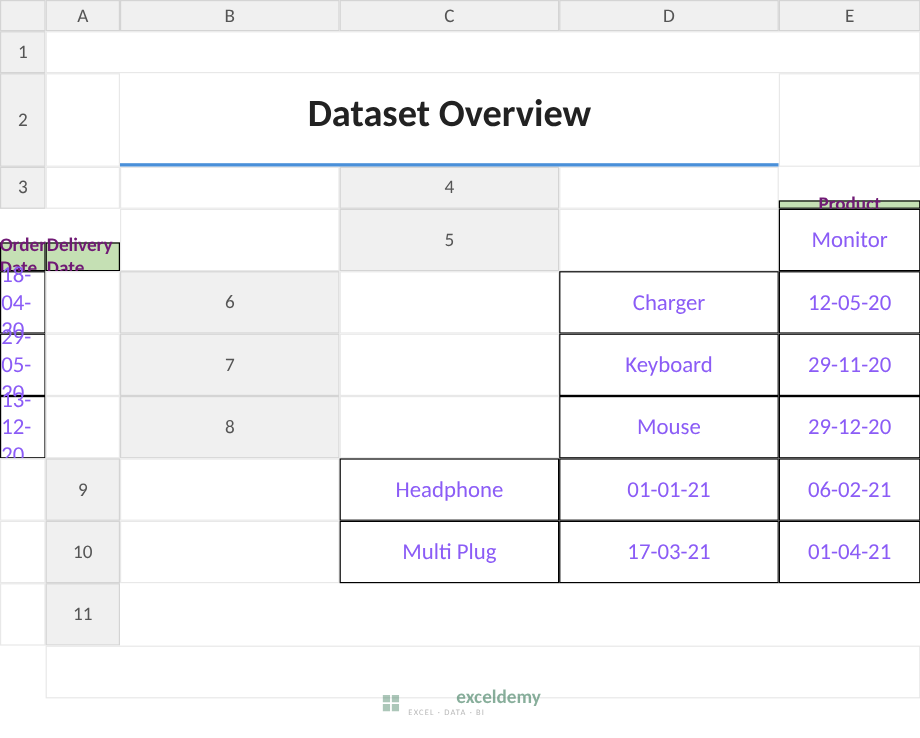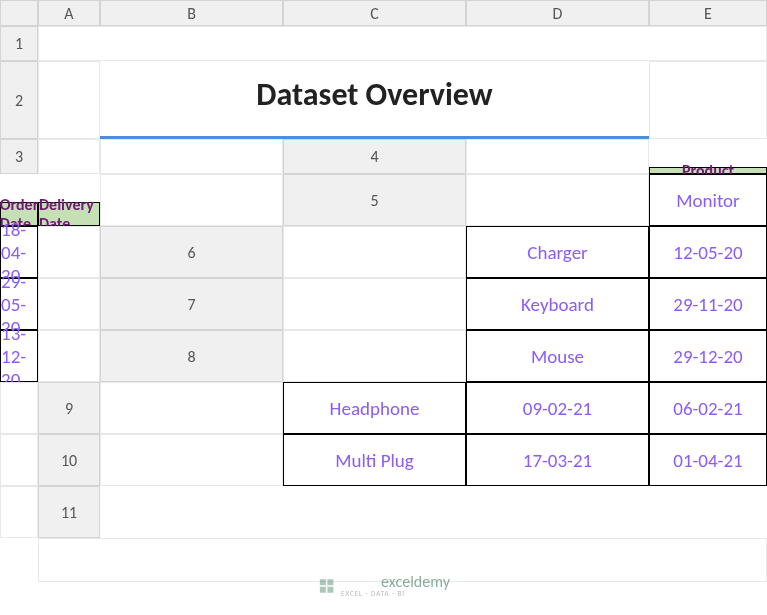--- a/index.html
+++ b/index.html
@@ -86,21 +86,21 @@
       height: 18px;
     }
     .watermark-text {
       display: flex;
       flex-direction: column;
       line-height: 1;
     }
     .watermark-main {
       font-size: 16px;
       color: #3a7a5a;
-      font-weight: 400;
+      font-weight: 700;
       margin-left: 40px;
     }
     .watermark-sub {
       font-size: 7px;
       color: #888;
       letter-spacing: 1px;
     }
   </style>
 </head>
 <body>
@@ -154,21 +154,21 @@
 
   <div class="row-header">8</div>
   <div class="cell"></div>
   <div class="table-cell">Mouse</div>
   <div class="table-cell">29-12-20</div>
   <div class="cell"></div>
 
   <div class="row-header">9</div>
   <div class="cell"></div>
   <div class="table-cell">Headphone</div>
-  <div class="table-cell">09-02-21</div>
+  <div class="table-cell">01-01-21</div>
   <div class="table-cell">06-02-21</div>
   <div class="cell"></div>
 
   <div class="row-header">10</div>
   <div class="cell"></div>
   <div class="table-cell">Multi Plug</div>
   <div class="table-cell">17-03-21</div>
   <div class="table-cell">01-04-21</div>
   <div class="cell"></div>
 

